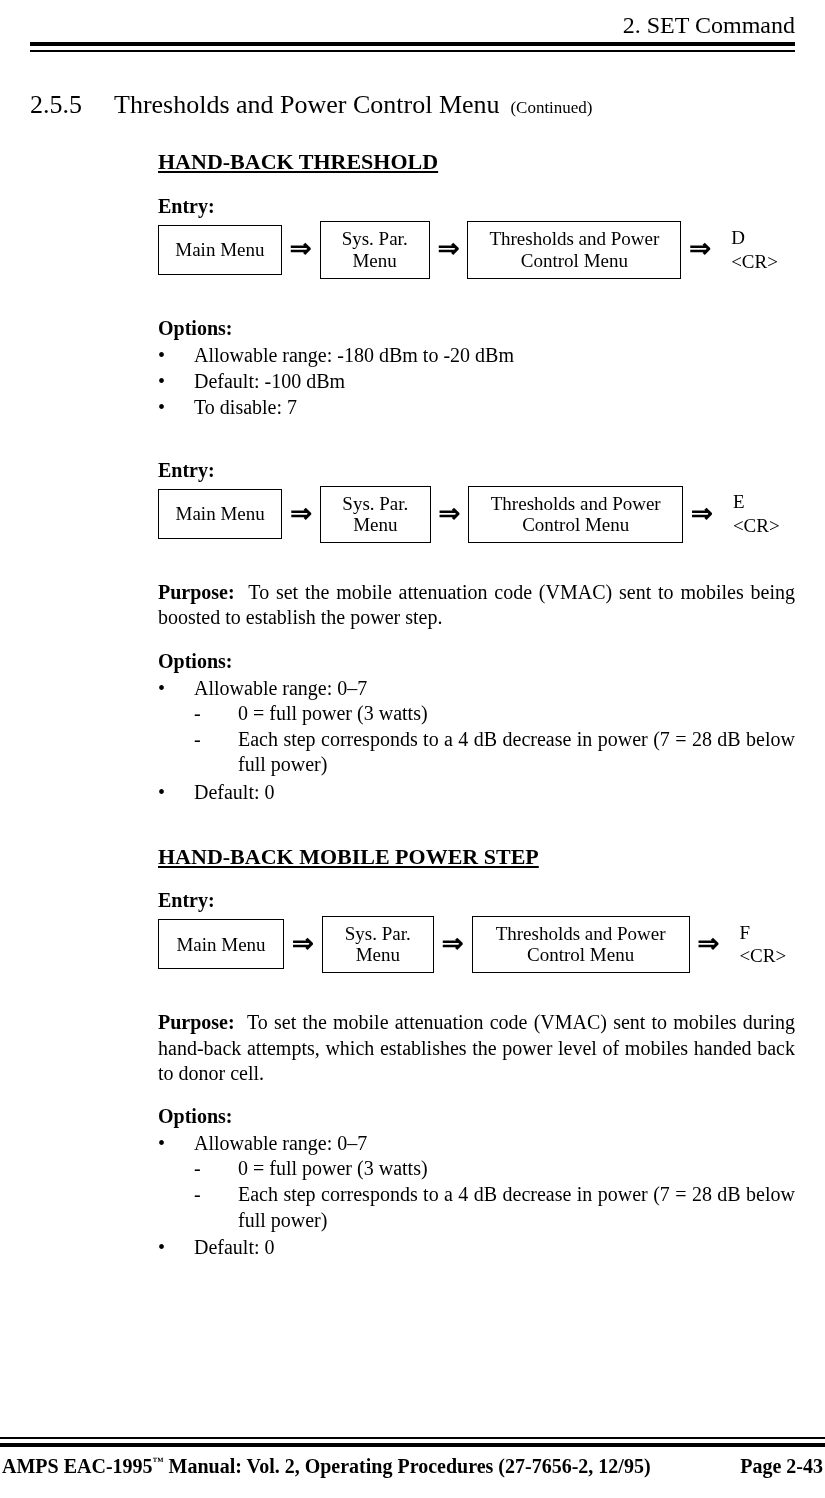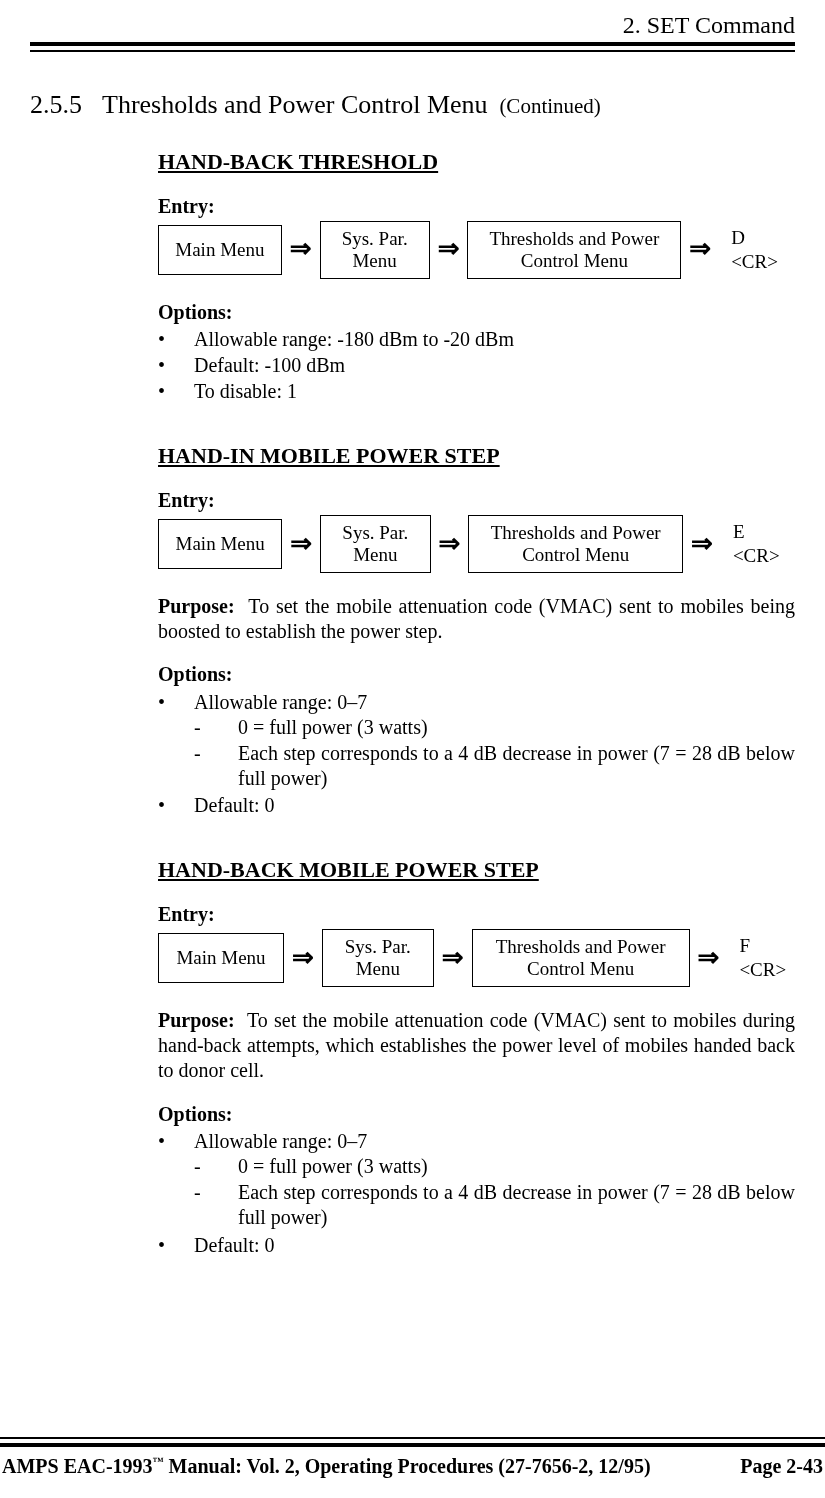--- a/index.html
+++ b/index.html
@@ -39,45 +39,45 @@
     left: 30px;
     right: 30px;
   }
   .section-title {
     font-size: 26px;
     font-family: Georgia, "Times New Roman", serif;
     margin-bottom: 28px;
   }
   .section-num {
     display: inline-block;
-    margin-right: 20px;
+    margin-right: 32px;
   }
   .continued {
     font-family: "Times New Roman", Times, serif;
-    font-size: 21px;
+    font-size: 17px;
   }
   .body {
     margin-left: 128px;
     font-size: 20px;
     line-height: 1.26;
   }
   .param-title {
     font-weight: bold;
     text-decoration: underline;
     font-size: 22px;
     margin-bottom: 18px;
   }
   .entry-label {
     font-weight: bold;
     margin-bottom: 2px;
   }
   .nav-row {
     display: flex;
     align-items: center;
-    margin-bottom: 21px;
+    margin-bottom: 37px;
     font-size: 19px;
   }
   .nav-box {
     border: 1.5px solid #000;
     padding: 6px 10px;
     text-align: center;
     line-height: 1.15;
     min-height: 36px;
     display: flex;
     align-items: center;
@@ -192,27 +192,26 @@
           <li>
               <span class="bullet">•</span>
               <span class="txt">Allowable range:  -180 dBm to -20 dBm</span>
             </li>
           <li>
               <span class="bullet">•</span>
               <span class="txt">Default:  -100 dBm</span>
             </li>
           <li>
               <span class="bullet">•</span>
-              <span class="txt">To disable:  1</span>
+              <span class="txt">To disable:  7</span>
             </li>
         </ul>
       </div>
 
       <div class="block">
-        <div class="param-title">HAND-IN MOBILE POWER STEP</div>
         <div class="entry-label">Entry:</div>
         <div class="nav-row">
           <div class="nav-box" style="width:104px">Main Menu</div>
           <span class="arrow">⇒</span>
           <div class="nav-box" style="width:90px">Sys. Par.
 Menu</div>
           <span class="arrow">⇒</span>
           <div class="nav-box" style="width:196px">Thresholds and Power
 Control Menu</div>
           <span class="arrow">⇒</span>
@@ -284,18 +283,18 @@
             </li>
         </ul>
       </div>
 
     </div>
   </div>
 
   <div class="footer-rule"></div>
   <div class="footer">
     <span>
-      <span>AMPS EAC-1993</span><span class="tm">™</span><span> Manual:  Vol. 2, Operating Procedures (27-7656-2, 12/95)</span>
+      <span>AMPS EAC-1995</span><span class="tm">™</span><span> Manual:  Vol. 2, Operating Procedures (27-7656-2, 12/95)</span>
     </span>
     <span>Page 2-43</span>
   </div>
 
 </div>
 
 </body></html>

